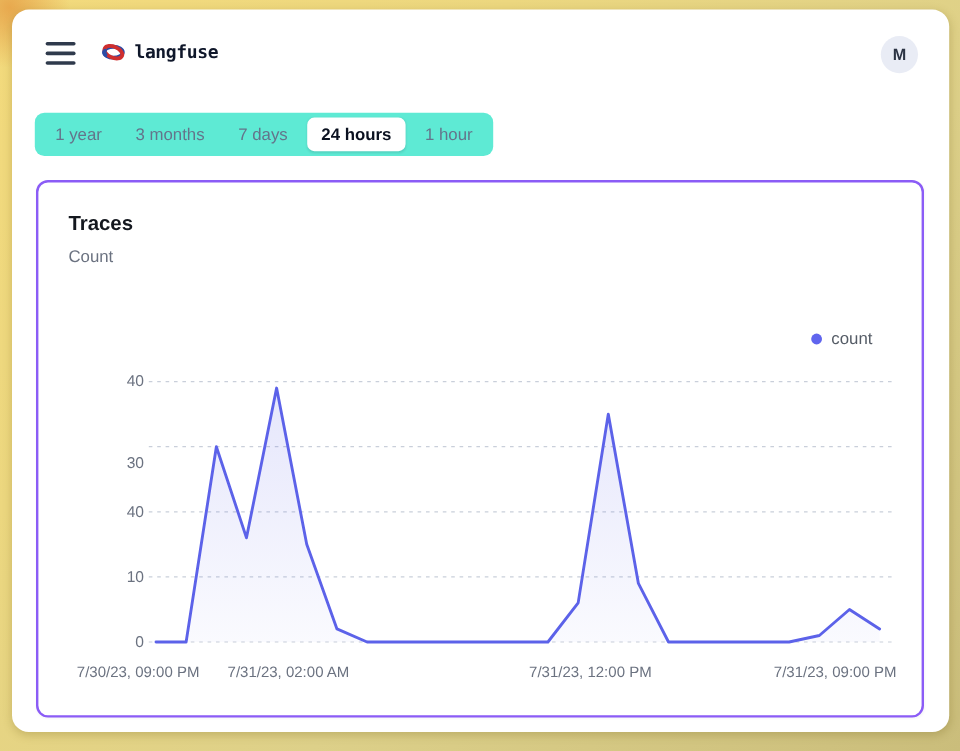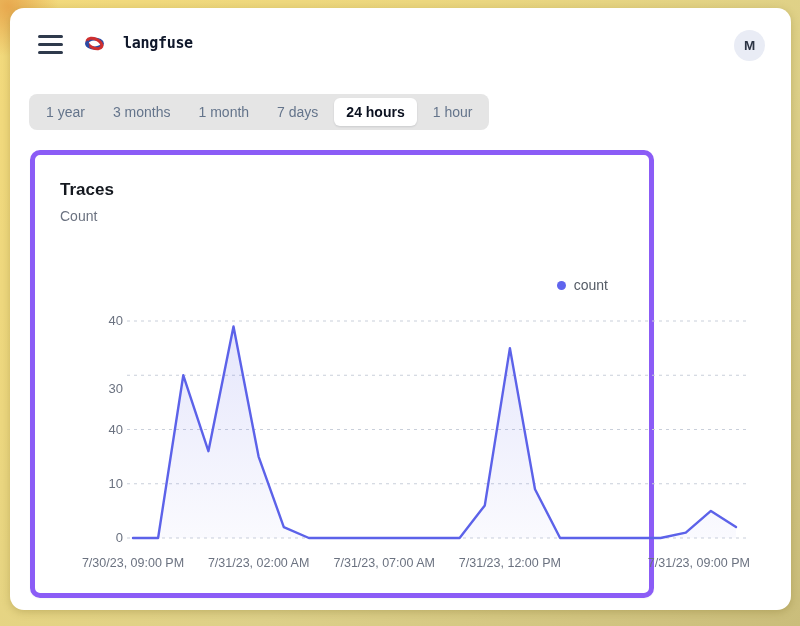--- a/index.html
+++ b/index.html
@@ -9,46 +9,46 @@
       radial-gradient(circle at 1% 1%, rgba(230,160,70,.85) 0%, rgba(230,160,70,0) 5%),
       linear-gradient(135deg,#f3da7c 0%,#ecd77f 30%,#ddd089 62%,#cabd7b 100%);}
   .page{position:absolute;left:10px;top:8px;width:781px;height:602px;background:#ffffff;
     border-radius:14px;box-shadow:0 2px 8px rgba(110,92,20,.28);}
   
   .header{position:absolute;left:0;top:0;width:100%;height:70px;}
   .hamburger{position:absolute;left:28px;top:27px;width:25px;height:19px;background:none;
     border:none;padding:0;cursor:pointer;display:flex;flex-direction:column;justify-content:space-between;}
   .hamburger .bars{display:flex;flex-direction:column;justify-content:space-between;height:19px;}
   .hamburger .bar{display:block;width:25px;height:2.6px;background:#2f3a4c;border-radius:2px;}
-  .brand{position:absolute;left:74px;top:26px;display:flex;align-items:center;gap:18px;cursor:pointer;}
+  .brand{position:absolute;left:74px;top:26px;display:flex;align-items:center;gap:7px;cursor:pointer;}
   .brand-name{font-family:"DejaVu Sans Mono","Liberation Mono",monospace;font-weight:700;
     font-size:15px;color:#0f172a;letter-spacing:-0.3px;}
   .avatar{position:absolute;right:26px;top:22px;width:31px;height:31px;border-radius:50%;
     background:#e9ecf5;color:#2c3444;font-size:13.5px;font-weight:600;
     display:flex;align-items:center;justify-content:center;cursor:pointer;}
   
   .tabbar{position:absolute;left:19px;top:86px;height:36px;display:inline-flex;align-items:center;
-    gap:4px;padding:0 5px;background:#e5e5e5;border-radius:8px;box-sizing:border-box;}
+    gap:4px;padding:0 5px;background:#5eead4;border-radius:8px;box-sizing:border-box;}
   .tab{border:none;background:transparent;border-radius:6px;padding:5px 12px;font-size:14px;
     color:#64748b;cursor:pointer;font-family:inherit;white-space:nowrap;line-height:18px;}
   .tab.selected{background:#ffffff;color:#0b1120;font-weight:600;
     box-shadow:0 1px 2px rgba(15,23,42,.12);}
   
-  .card{position:absolute;left:20px;top:142px;width:624px;height:448px;background:#fff;
-    border:5px solid #8b5cf6;border-radius:10px;box-sizing:border-box;
+  .card{position:absolute;left:20px;top:142px;width:740px;height:448px;background:#fff;
+    border:2px solid #8b5cf6;border-radius:10px;box-sizing:border-box;
     box-shadow:0 1px 2px rgba(15,23,42,.04);}
   .card-title{position:absolute;left:25px;top:25px;font-size:17px;font-weight:700;color:#14181f;}
   .card-subtitle{position:absolute;left:25px;top:53px;font-size:14px;color:#6b7280;}
   .legend{position:absolute;top:122px;right:41px;display:flex;align-items:center;gap:8px;}
   .legend-dot{width:9px;height:9px;border-radius:50%;background:#6065ee;display:inline-block;}
   .legend-label{font-size:14px;color:#555c66;}
   .chart{position:absolute;left:0;top:0;width:738px;height:446px;}
   .chart svg{position:absolute;left:0;top:0;}
   .ylab{position:absolute;width:48px;text-align:right;font-size:13px;color:#6b7280;line-height:16px;}
-  .xlab{position:absolute;width:132px;text-align:center;font-size:12.5px;color:#6b7280;line-height:16px;white-space:nowrap;}
+  .xlab{position:absolute;width:132px;text-align:left;font-size:12.5px;color:#6b7280;line-height:16px;white-space:nowrap;}
   .xlab.end{text-align:right;}
 </style>
 </head>
 <body>
 
 <div class="frame">
   <div class="page">
 
     <div class="header">
       <button class="hamburger" aria-label="menu">
@@ -67,21 +67,20 @@
           </g>
         </svg>
         <span class="brand-name">langfuse</span>
       </div>
       <div class="avatar">M</div>
     </div>
 
     <div class="tabbar" id="tabbar">
         <button class="tab">1 year</button>
         <button class="tab">3 months</button>
-        <button class="tab">1 month</button>
         <button class="tab">7 days</button>
         <button class="tab selected">24 hours</button>
         <button class="tab">1 hour</button>
       </div>
 
     <div class="card">
       <div class="card-title">Traces</div>
       <div class="card-subtitle">Count</div>
       <div class="legend">
         <span class="legend-dot"></span>
@@ -103,20 +102,19 @@
             <path d="M98.0,383.0 L123.1,383.0 L148.3,220.3 L173.4,296.2 L198.5,171.4 L223.6,301.6 L248.8,372.1 L273.9,383.0 L299.0,383.0 L324.1,383.0 L349.3,383.0 L374.4,383.0 L399.5,383.0 L424.6,383.0 L449.8,350.4 L474.9,193.1 L500.0,334.2 L525.1,383.0 L550.3,383.0 L575.4,383.0 L600.5,383.0 L625.6,383.0 L650.8,377.6 L675.9,355.9 L701.0,372.1 L701.0,383 L98.0,383 Z" fill="url(#ag)"></path>
             <path d="M98.0,383.0 L123.1,383.0 L148.3,220.3 L173.4,296.2 L198.5,171.4 L223.6,301.6 L248.8,372.1 L273.9,383.0 L299.0,383.0 L324.1,383.0 L349.3,383.0 L374.4,383.0 L399.5,383.0 L424.6,383.0 L449.8,350.4 L474.9,193.1 L500.0,334.2 L525.1,383.0 L550.3,383.0 L575.4,383.0 L600.5,383.0 L625.6,383.0 L650.8,377.6 L675.9,355.9 L701.0,372.1" fill="none" stroke="#5c62e9" stroke-width="2.4" stroke-linejoin="round" stroke-linecap="round"></path>
           </svg>
           <div class="ylab" style="left: 40px; top: 375px;">0</div>
           <div class="ylab" style="left: 40px; top: 320.75px;">10</div>
           <div class="ylab" style="left: 40px; top: 266.5px;">40</div>
           <div class="ylab" style="left: 40px; top: 212.25px; margin-top: 14px;">30</div>
           <div class="ylab" style="left: 40px; top: 158px;">40</div>
           <div class="xlab" style="top: 400px; left: 32px;">7/30/23, 09:00 PM</div>
           <div class="xlab" style="top: 400px; left: 157.625px;">7/31/23, 02:00 AM</div>
-          <div class="xlab" style="top: 400px; left: 283.25px;">7/31/23, 07:00 AM</div>
           <div class="xlab" style="top: 400px; left: 408.875px;">7/31/23, 12:00 PM</div>
           <div class="xlab end" style="top: 400px; left: 583px;">7/31/23, 09:00 PM</div>
         </div>
     </div>
 
   </div>
 </div>
 
 </body></html>

